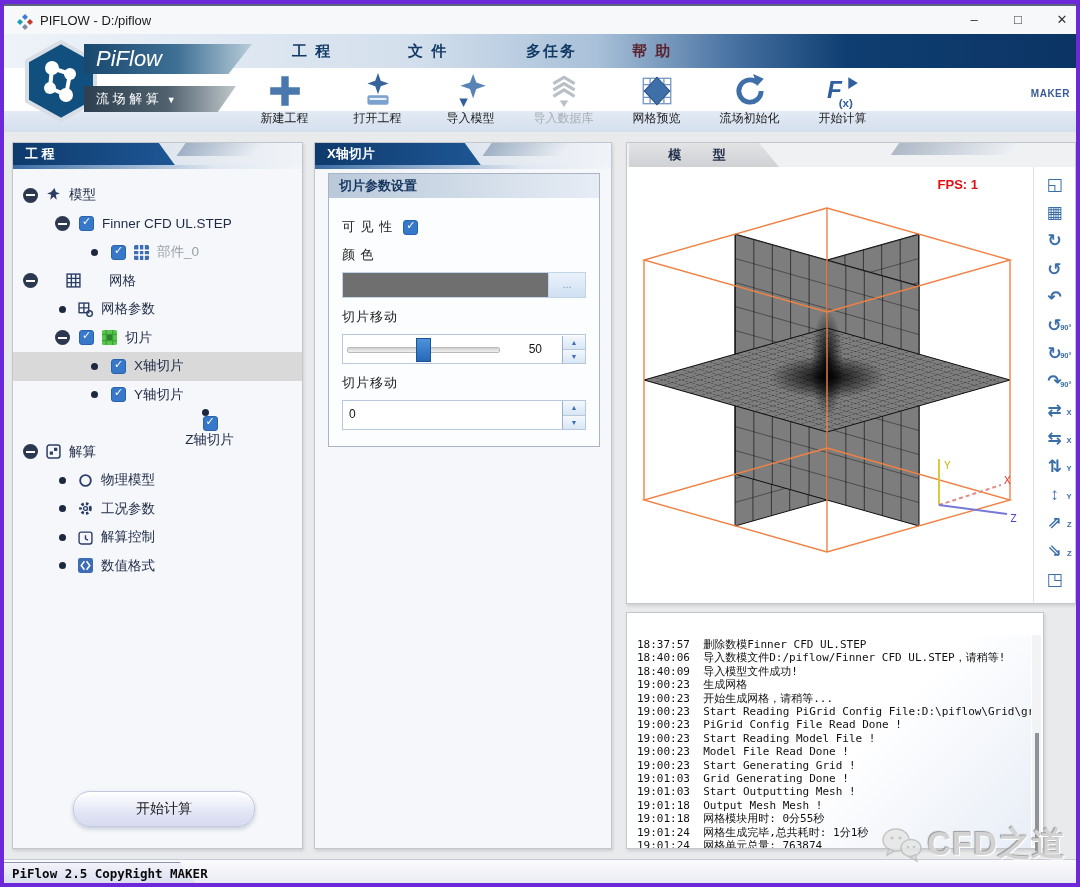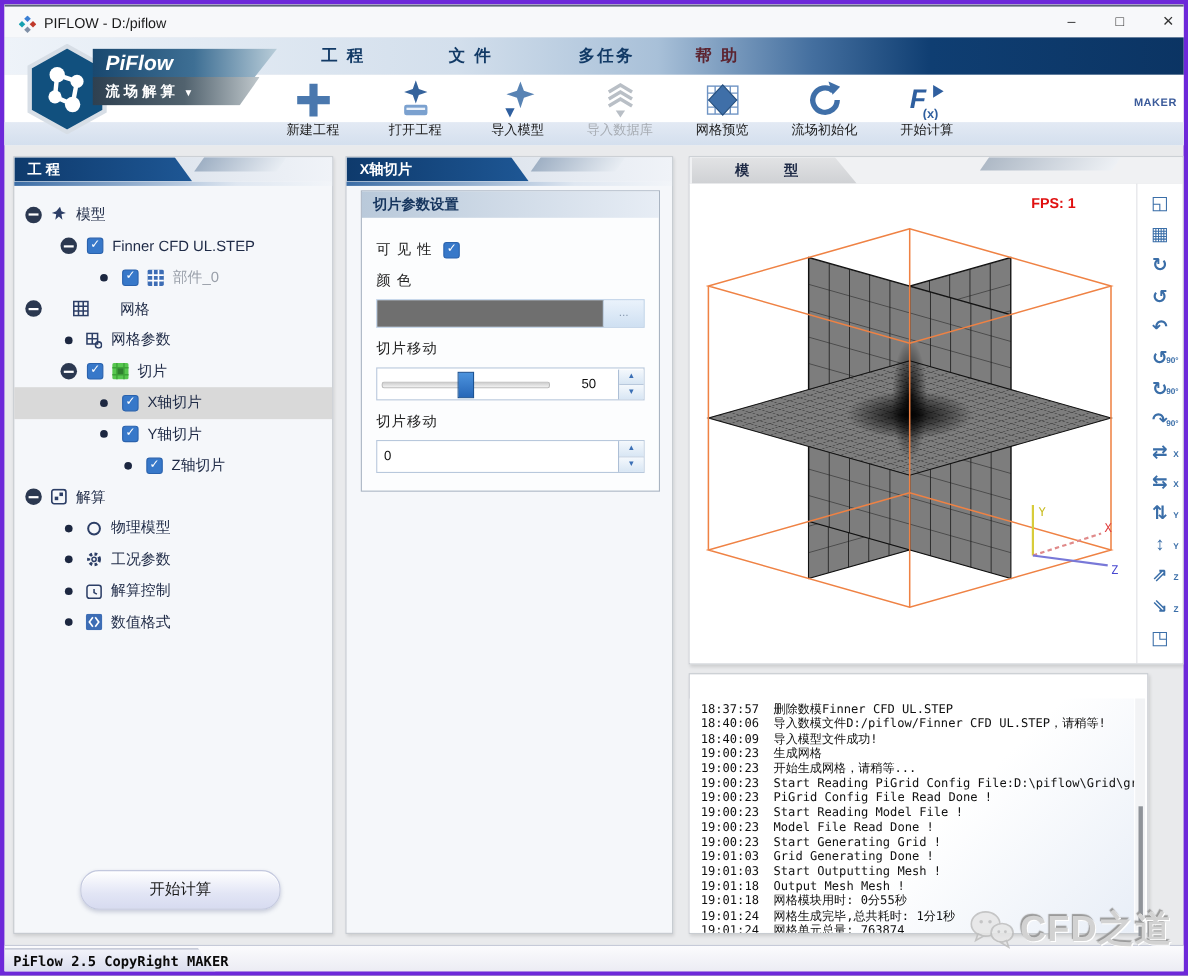--- a/index.html
+++ b/index.html
@@ -21,25 +21,25 @@
   .menu-item{position:absolute;top:6px;height:22px;line-height:22px;font-size:15px;font-weight:bold;
              color:#123a66;letter-spacing:2px;cursor:default;}
   .menu-item.dim{color:#5c2430;}
 
   
   #logo{position:absolute;left:18px;top:34px;width:230px;height:88px;z-index:30;}
   #logo-hex{position:absolute;left:0;top:2px;width:78px;height:82px;}
   #logo-banner{position:absolute;left:62px;top:6px;width:168px;height:30px;
     background:linear-gradient(90deg,#19486f 0%,#3e6f94 55%,#b9cdd9 100%);
     clip-path:polygon(0 0,100% 0,86% 100%,0 100%);
-    color:#fff;font-size:19px;font-style:italic;font-weight:bold;line-height:30px;padding-left:12px;box-sizing:border-box;}
-  #logo-mode{position:absolute;left:62px;top:32px;width:152px;height:26px;
+    color:#fff;font-size:22px;font-style:italic;font-weight:normal;line-height:30px;padding-left:12px;box-sizing:border-box;}
+  #logo-mode{position:absolute;left:62px;top:48px;width:152px;height:26px;
     background:linear-gradient(90deg,#2e4050 0%,#51626e 55%,#c0c8cc 100%);
     clip-path:polygon(0 0,100% 0,88% 100%,0 100%);
-    color:#fff;font-size:13px;font-weight:bold;line-height:26px;padding-left:12px;box-sizing:border-box;cursor:pointer;}
+    color:#fff;font-size:13px;font-weight:normal;line-height:26px;padding-left:12px;box-sizing:border-box;cursor:pointer;}
   #logo-mode .dd{font-size:9px;margin-left:8px;}
 
   
   #toolbar{position:absolute;left:0;top:64px;width:1080px;height:64px;background:#fff;}
   #toolbar-items{position:absolute;left:234px;top:0;display:flex;}
   .tb-item{width:93px;height:64px;text-align:center;cursor:pointer;}
   .tb-icon{display:block;margin:5px auto 0;width:36px;height:36px;}
   .tb-icon svg{width:36px;height:36px;}
   .tb-label{display:block;font-size:12px;color:#1d1d1d;margin-top:1px;}
   .tb-item.disabled{cursor:default;}
@@ -313,21 +313,21 @@
         <div class="tree-row selected" style="padding-left: 74px;">
           <span class="bullet"></span>
           <span class="cb"></span>
           <span class="tlabel">X轴切片</span>
         </div>
         <div class="tree-row" style="padding-left: 74px;">
           <span class="bullet"></span>
           <span class="cb"></span>
           <span class="tlabel">Y轴切片</span>
         </div>
-        <div class="tree-row" style="padding-left: 96px;">
+        <div class="tree-row" style="padding-left: 96px; flex-direction: column;">
           <span class="bullet"></span>
           <span class="cb"></span>
           <span class="tlabel">Z轴切片</span>
         </div>
         <div class="tree-row" style="padding-left: 10px;">
           <span class="exp"></span>
           <span class="ticon"><svg viewBox="0 0 14 14" fill="none">
               <rect x="1" y="1" width="12" height="12" rx="2" stroke="#2c3e66" stroke-width="1.4"></rect>
               <rect x="3.5" y="7" width="3" height="3" fill="#2c3e66"></rect>
               <rect x="7.5" y="3.5" width="3" height="3" fill="#2c3e66"></rect>

